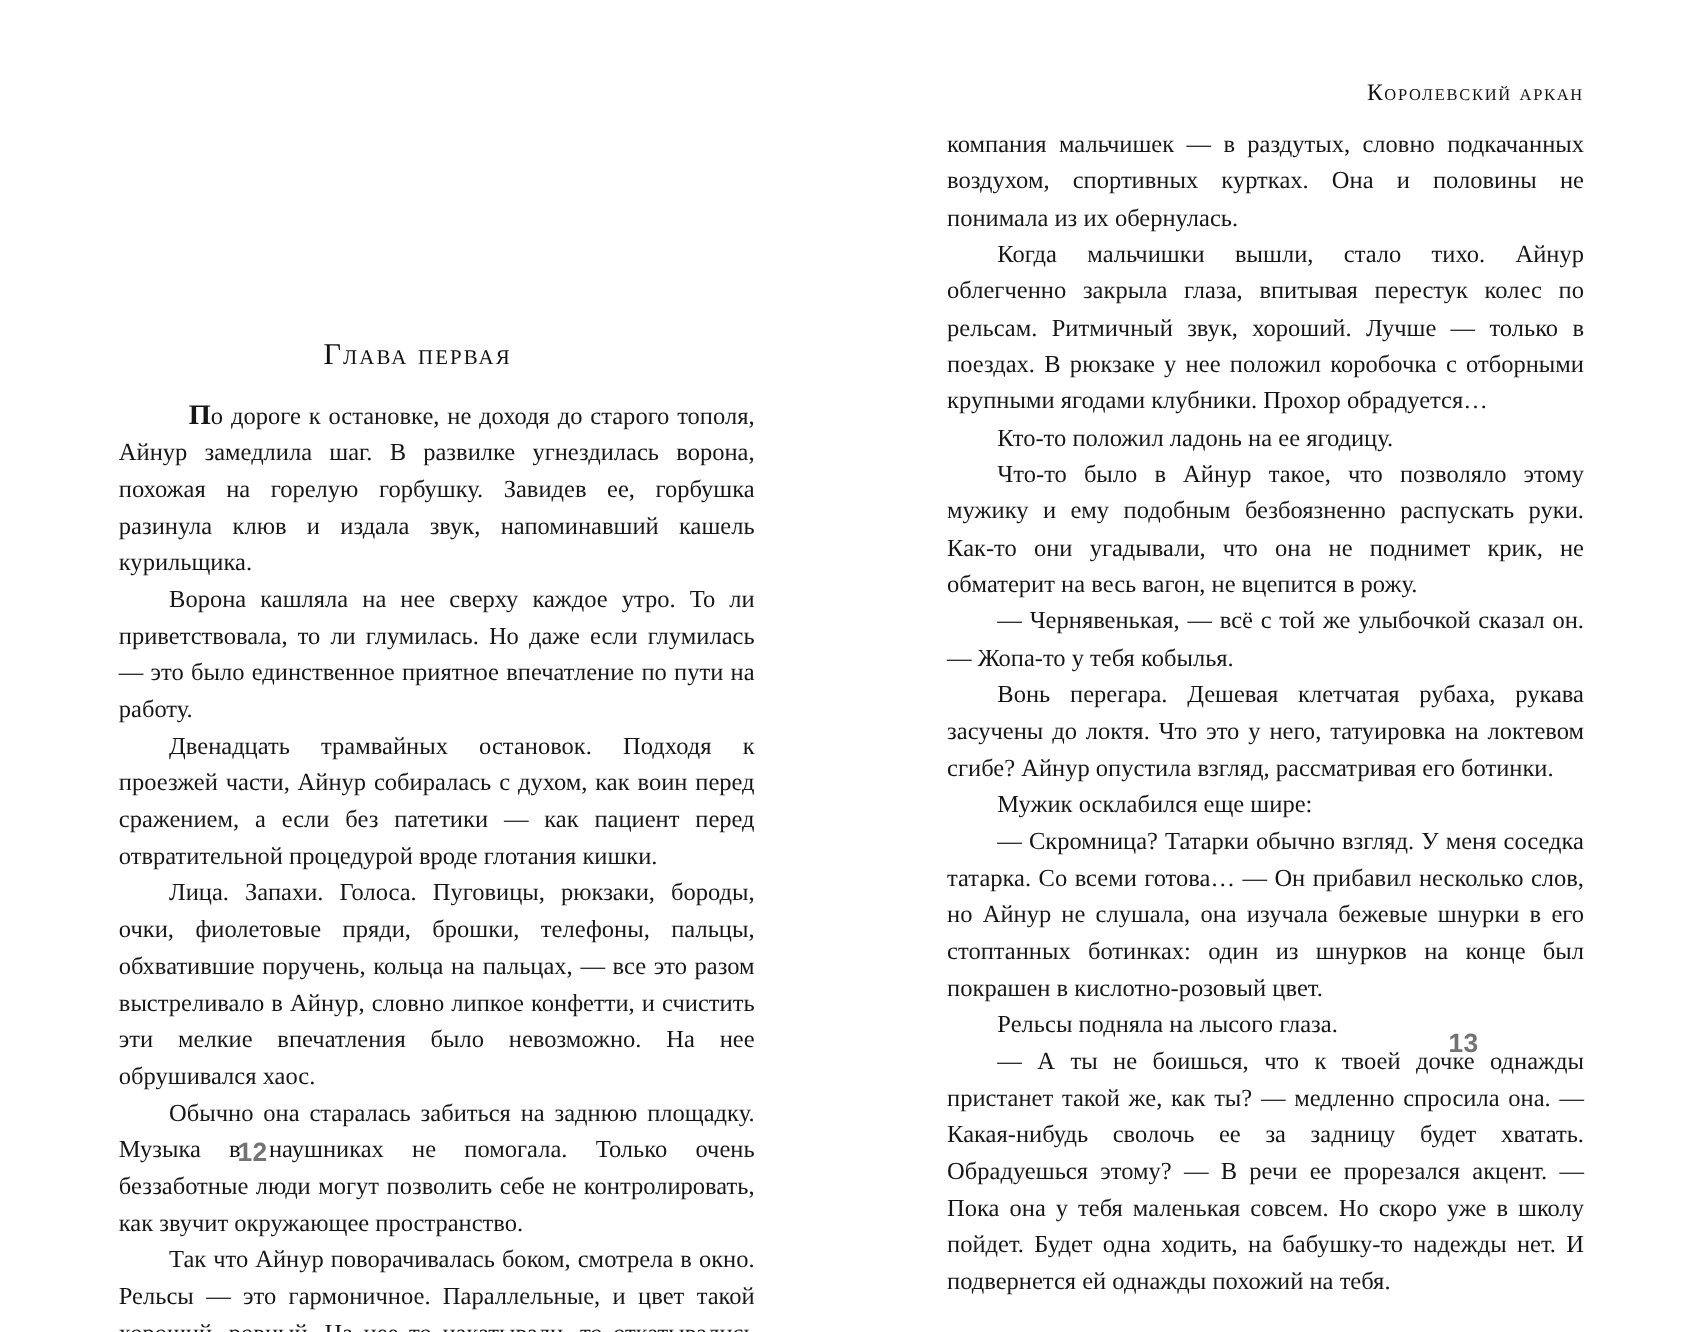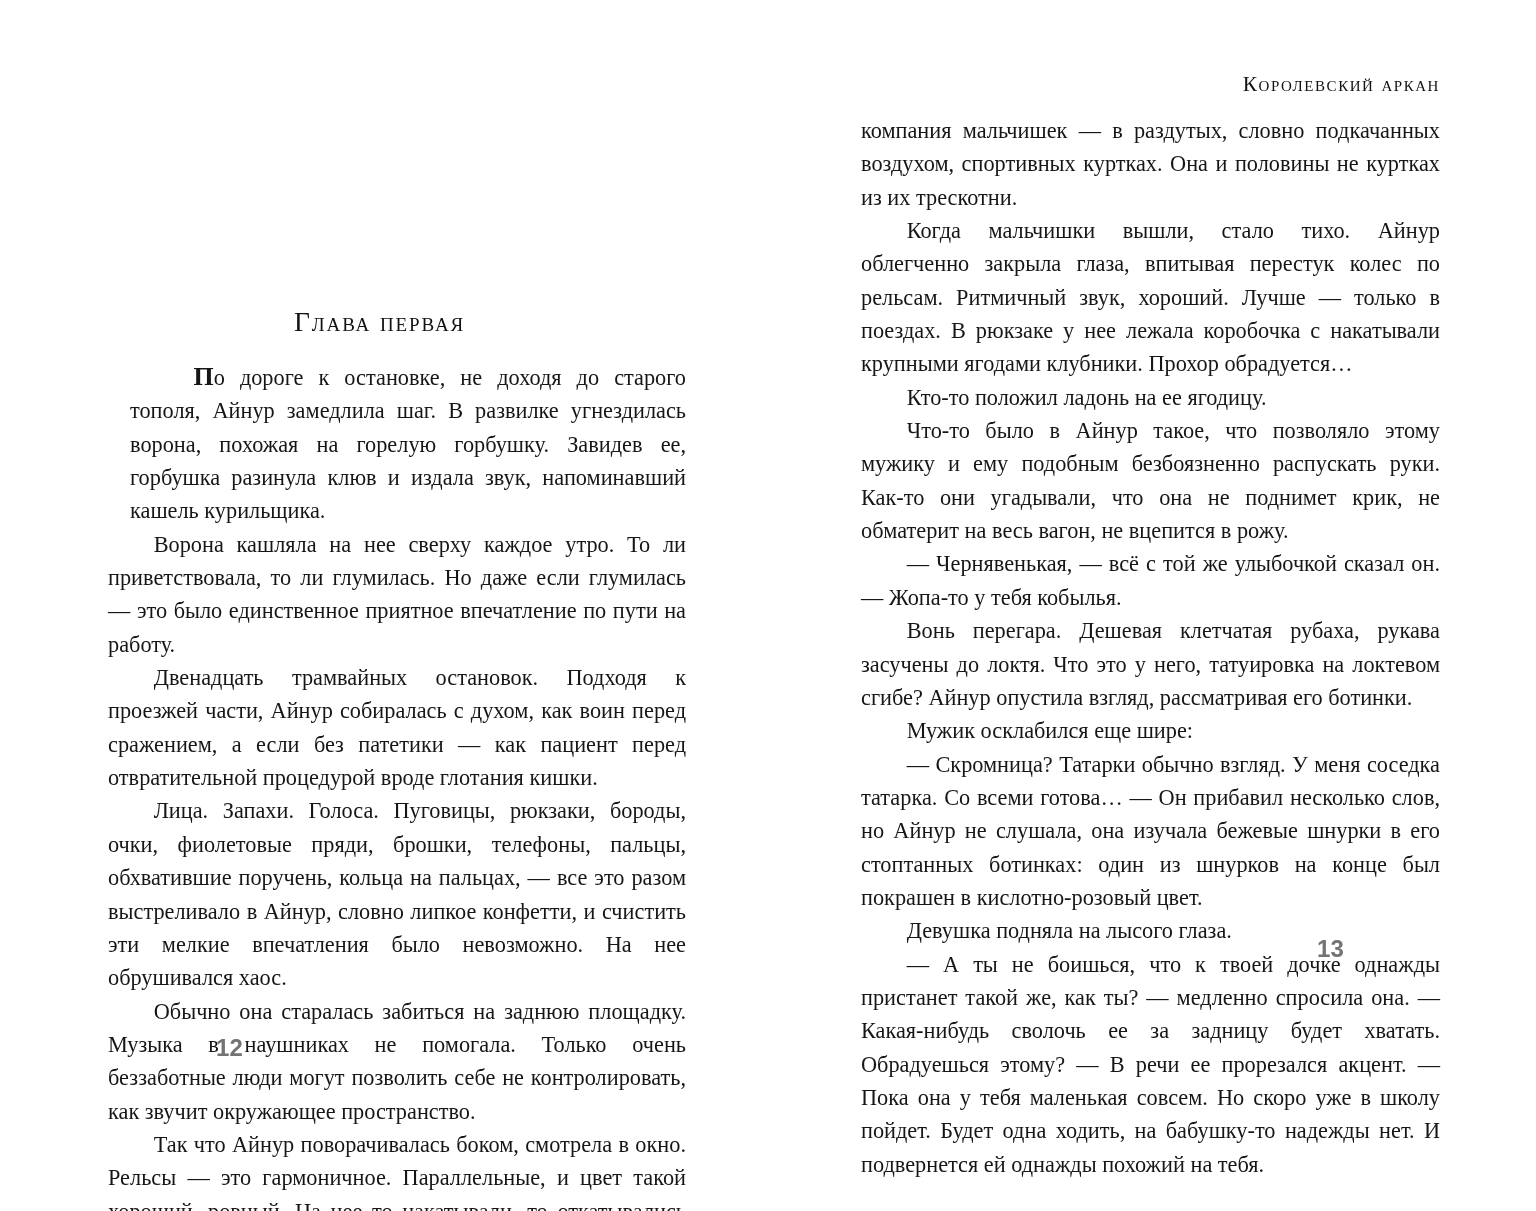--- a/index.html
+++ b/index.html
@@ -72,21 +72,21 @@
     color: #161616;
   }
   .body-left  { top: 361px; }
   .body-right { top: 114px; }
 
   .body-text p {
     margin: 0;
     text-indent: 2.05em;
   }
   .body-text p.no-indent { text-indent: 0; }
-  .body-text p.first-para { text-indent: 2.85em; margin-left: 22px; }
+  .body-text p.first-para { text-indent: 2.85em; }
 
   
   .body-text p { text-align-last: left; }
 
   .initial-cap {
     font-weight: bold;
     font-size: 1.16em;
     line-height: 1;
   }
 
@@ -123,29 +123,29 @@
     </div>
 
     <div class="folio folio-left">12</div>
   </div>
 
   <div class="page-right">
 
     <div class="running-head">Королевский аркан</div>
 
     <div class="body-text body-right">
-      <p class="no-indent">компания мальчишек — в раздутых, словно подкачанных воздухом, спортивных куртках. Она и половины не куртках из их трескотни.</p>
-      <p>Когда мальчишки вышли, стало тихо. Айнур облегченно закрыла глаза, впитывая перестук колес по рельсам. Ритмичный звук, хороший. Лучше — только в поездах. В рюкзаке у нее лежала коробочка с накатывали крупными ягодами клубники. Прохор обрадуется…</p>
+      <p class="no-indent">компания мальчишек — в раздутых, словно подкачанных воздухом, спортивных куртках. Она и половины не понимала из их обернулась.</p>
+      <p>Когда мальчишки вышли, стало тихо. Айнур облегченно закрыла глаза, впитывая перестук колес по рельсам. Ритмичный звук, хороший. Лучше — только в поездах. В рюкзаке у нее положил коробочка с отборными крупными ягодами клубники. Прохор обрадуется…</p>
       <p>Кто-то положил ладонь на ее ягодицу.</p>
       <p>Что-то было в Айнур такое, что позволяло этому мужику и ему подобным безбоязненно распускать руки. Как-то они угадывали, что она не поднимет крик, не обматерит на весь вагон, не вцепится в рожу.</p>
       <p>— Чернявенькая, — всё с той же улыбочкой сказал он. — Жопа-то у тебя кобылья.</p>
       <p>Вонь перегара. Дешевая клетчатая рубаха, рукава засучены до локтя. Что это у него, татуировка на локтевом сгибе? Айнур опустила взгляд, рассматривая его ботинки.</p>
       <p>Мужик осклабился еще шире:</p>
       <p>— Скромница? Татарки обычно взгляд. У меня соседка татарка. Со всеми готова… — Он прибавил несколько слов, но Айнур не слушала, она изучала бежевые шнурки в его стоптанных ботинках: один из шнурков на конце был покрашен в кислотно-розовый цвет.</p>
-      <p>Девушка подняла на лысого глаза.</p>
+      <p>Рельсы подняла на лысого глаза.</p>
       <p>— А ты не боишься, что к твоей дочке однажды пристанет такой же, как ты? — медленно спросила она. — Какая-нибудь сволочь ее за задницу будет хватать. Обрадуешься этому? — В речи ее прорезался акцент. — Пока она у тебя маленькая совсем. Но скоро уже в школу пойдет. Будет одна ходить, на бабушку-то надежды нет. И подвернется ей однажды похожий на тебя.</p>
 
     </div>
 
     <div class="folio folio-right">13</div>
   </div>
 
 </div>
 
 </body></html>

